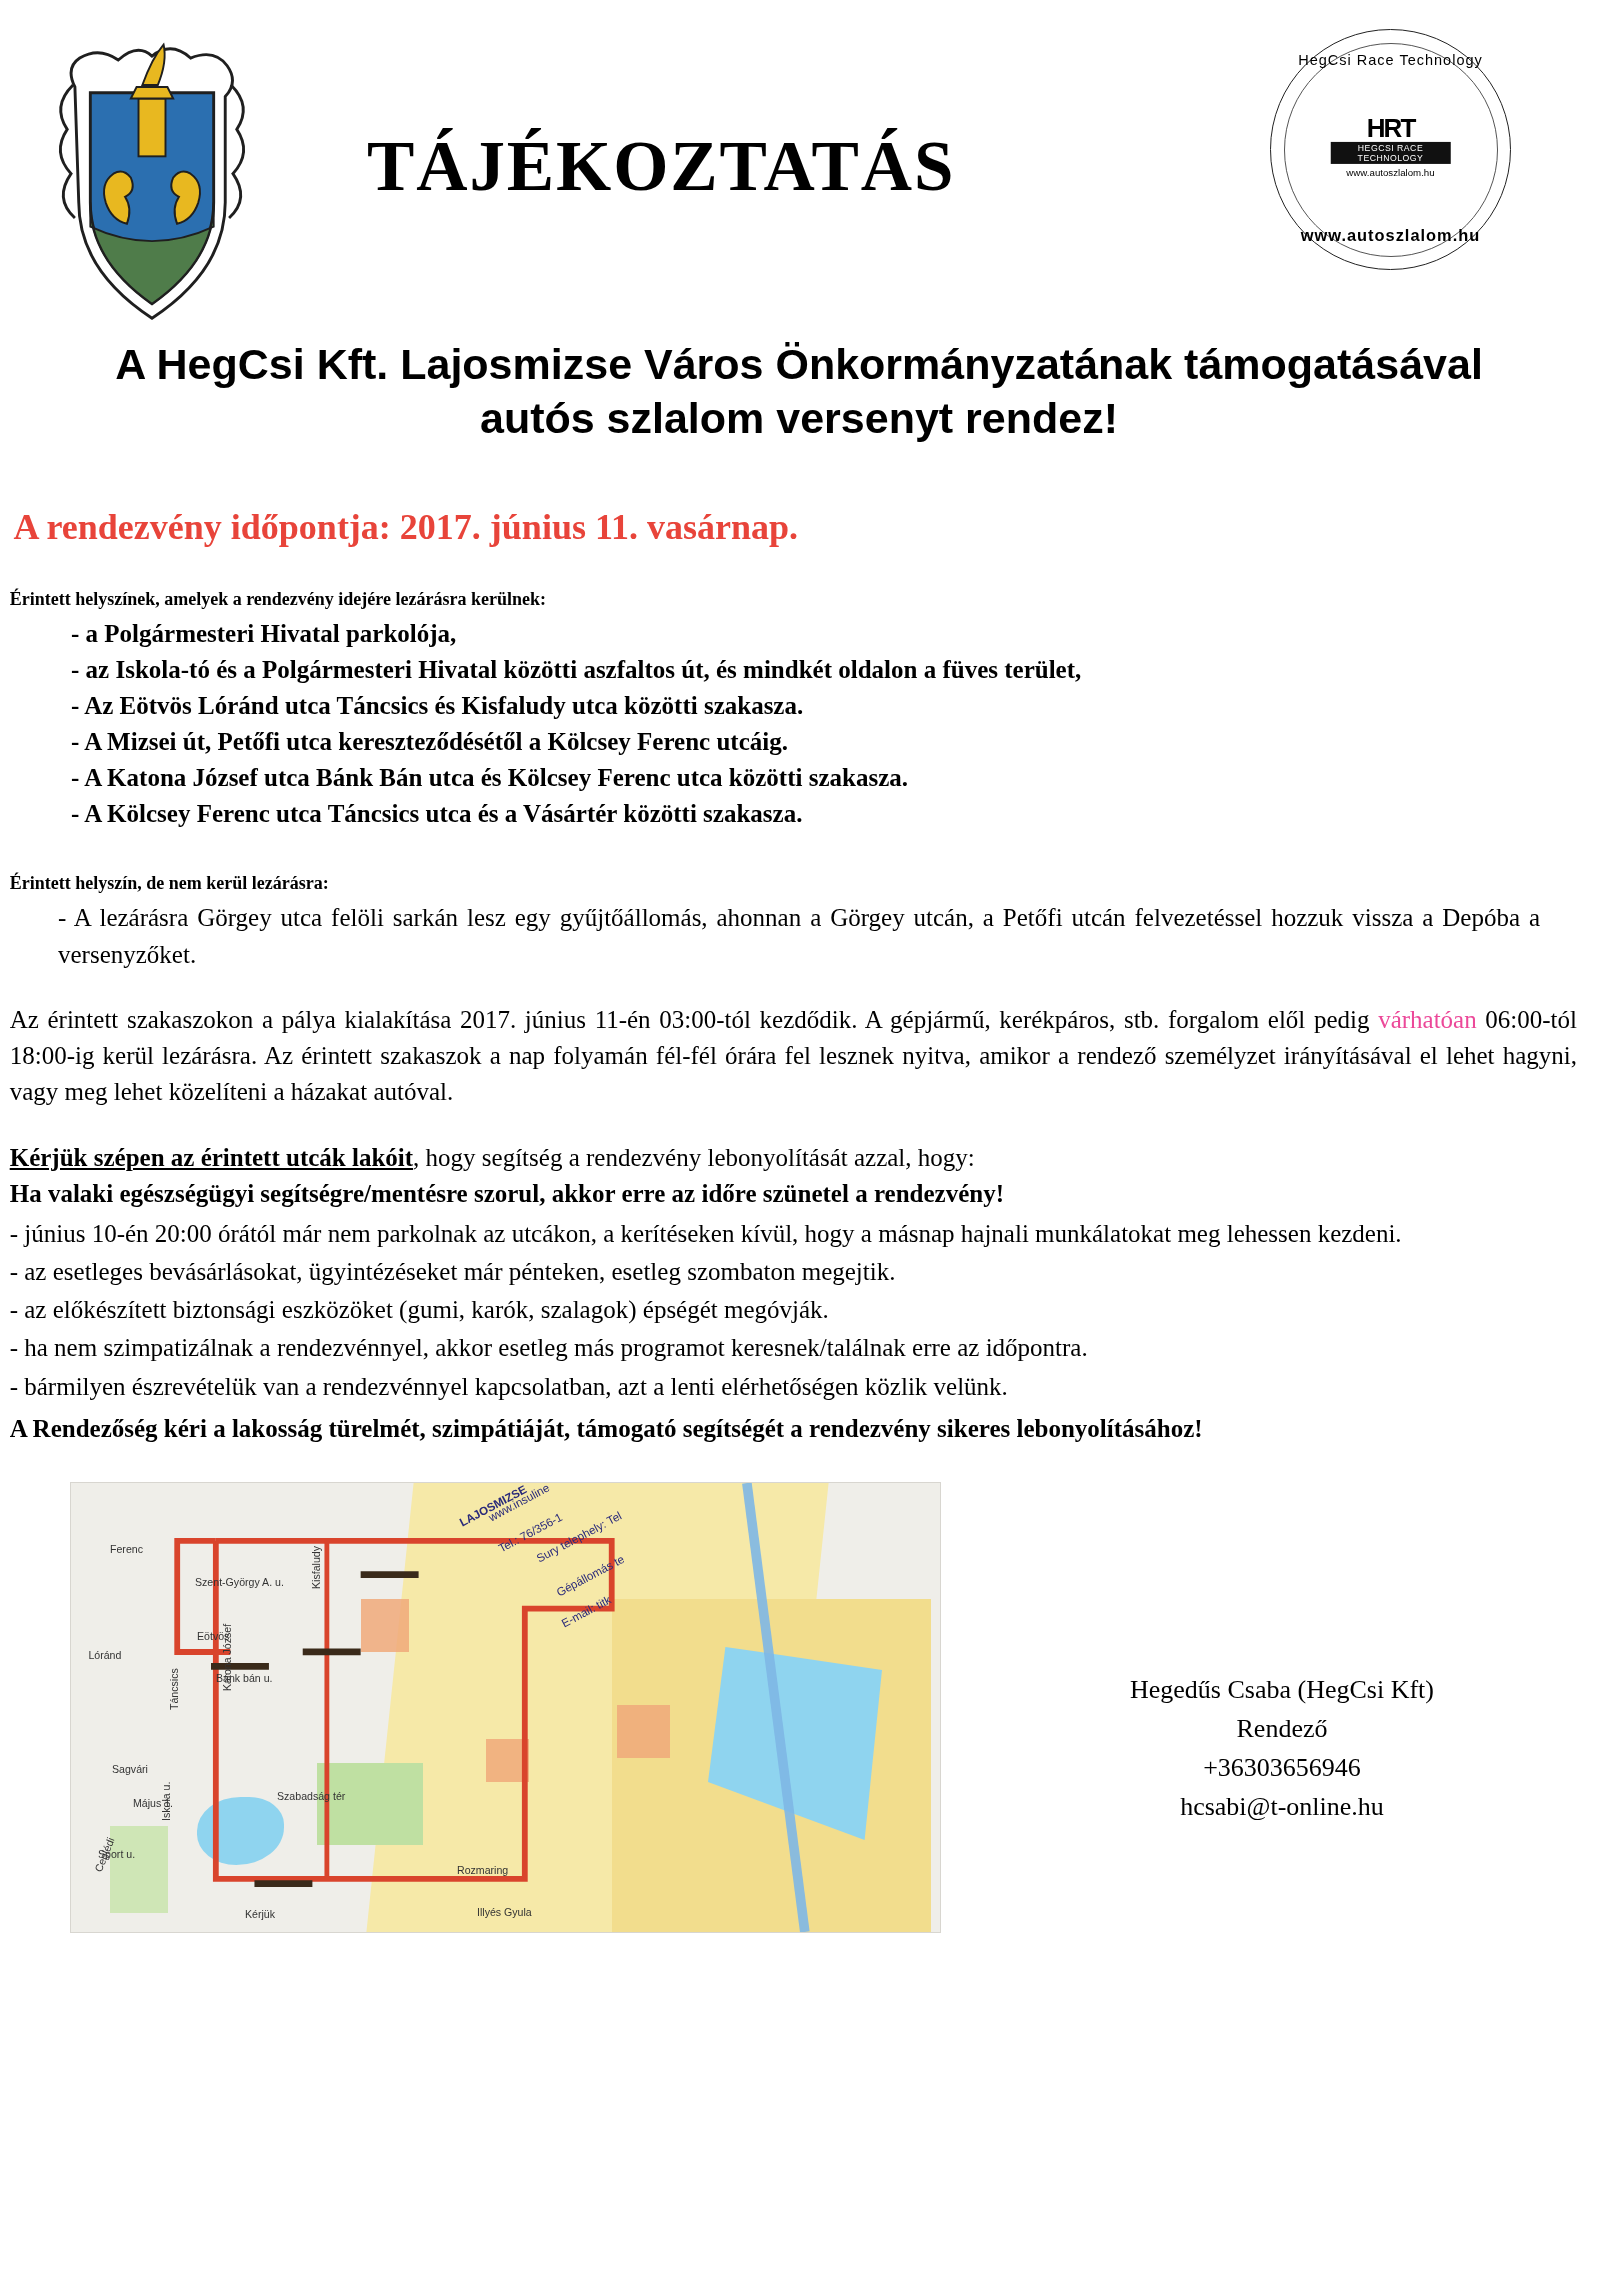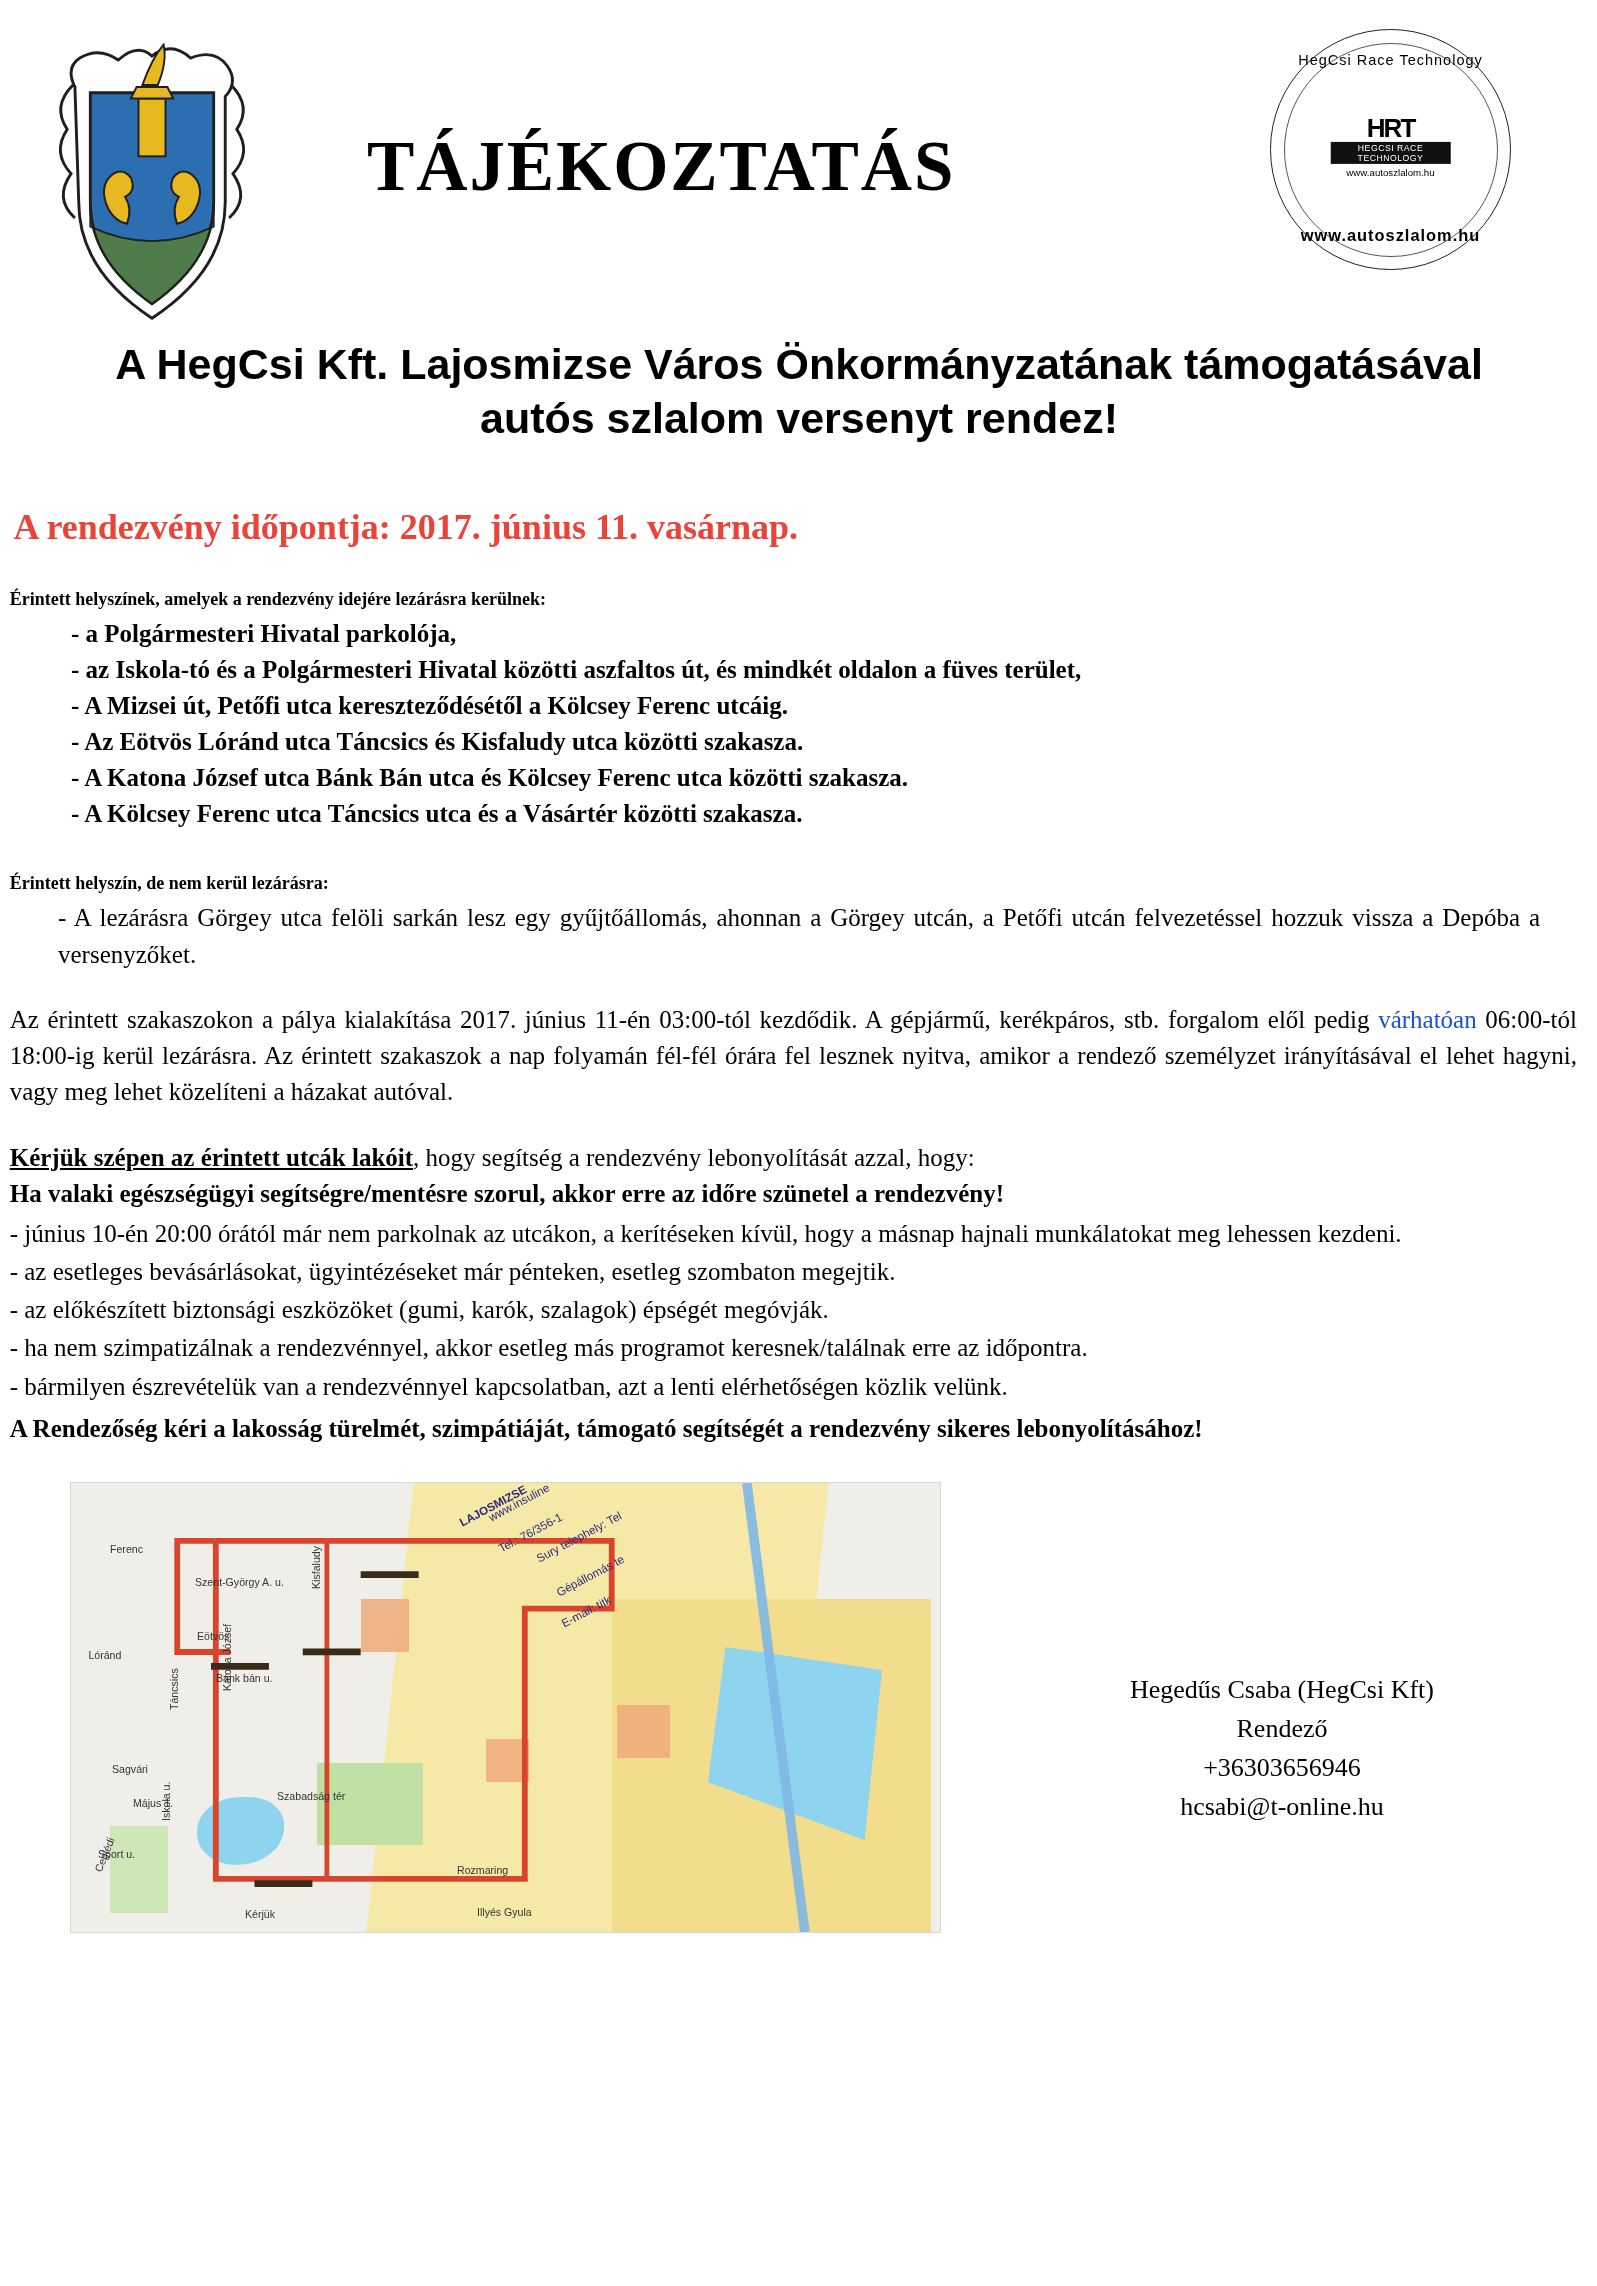--- a/index.html
+++ b/index.html
@@ -159,21 +159,21 @@
   }
   .para {
     margin: 29px 21px 0 9.7px;
     text-align: justify;
     font-size: 25px;
     line-height: 1.45;
   }
   .para.tight {
     margin-top: 0;
   }
-  .hl-red { color: #1d4ed8; }
+  .hl-red { color: #ec4899; }
   .bold { font-weight: bold; }
   .underline { text-decoration: underline; }
   .list-block {
     margin: 3.9px 21px 0 9.7px;
     font-size: 25px;
     line-height: 1.45;
     text-align: justify;
   }
   .list-block div { margin-top: 1.9px; }
 
@@ -300,22 +300,22 @@
 
   <div class="headline">A HegCsi Kft. Lajosmizse Város Önkormányzatának támogatásával autós szlalom versenyt rendez!</div>
 
   <div class="event-date">A rendezvény időpontja: 2017. június 11. vasárnap.</div>
 
   <div class="section">
     <div class="section-title">Érintett helyszínek, amelyek a rendezvény idejére lezárásra kerülnek:</div>
     <ul class="plainlist">
       <li>- a Polgármesteri Hivatal parkolója,</li>
       <li>- az Iskola-tó és a Polgármesteri Hivatal közötti aszfaltos út, és mindkét oldalon a füves terület,</li>
+      <li>- Az Eötvös Lóránd utca Táncsics és Kisfaludy utca közötti szakasza.</li>
       <li>- A Mizsei út, Petőfi utca kereszteződésétől a Kölcsey Ferenc utcáig.</li>
-      <li>- Az Eötvös Lóránd utca Táncsics és Kisfaludy utca közötti szakasza.</li>
       <li>- A Katona József utca Bánk Bán utca és Kölcsey Ferenc utca közötti szakasza.</li>
       <li>- A Kölcsey Ferenc utca Táncsics utca és a Vásártér közötti szakasza.</li>
     </ul>
   </div>
 
   <div class="section">
     <div class="section-title">Érintett helyszín, de nem kerül lezárásra:</div>
     <div class="indent-para">- A lezárásra Görgey utca felöli sarkán lesz egy gyűjtőállomás, ahonnan a Görgey utcán, a Petőfi utcán felvezetéssel hozzuk vissza a Depóba a versenyzőket.</div>
   </div>
 

